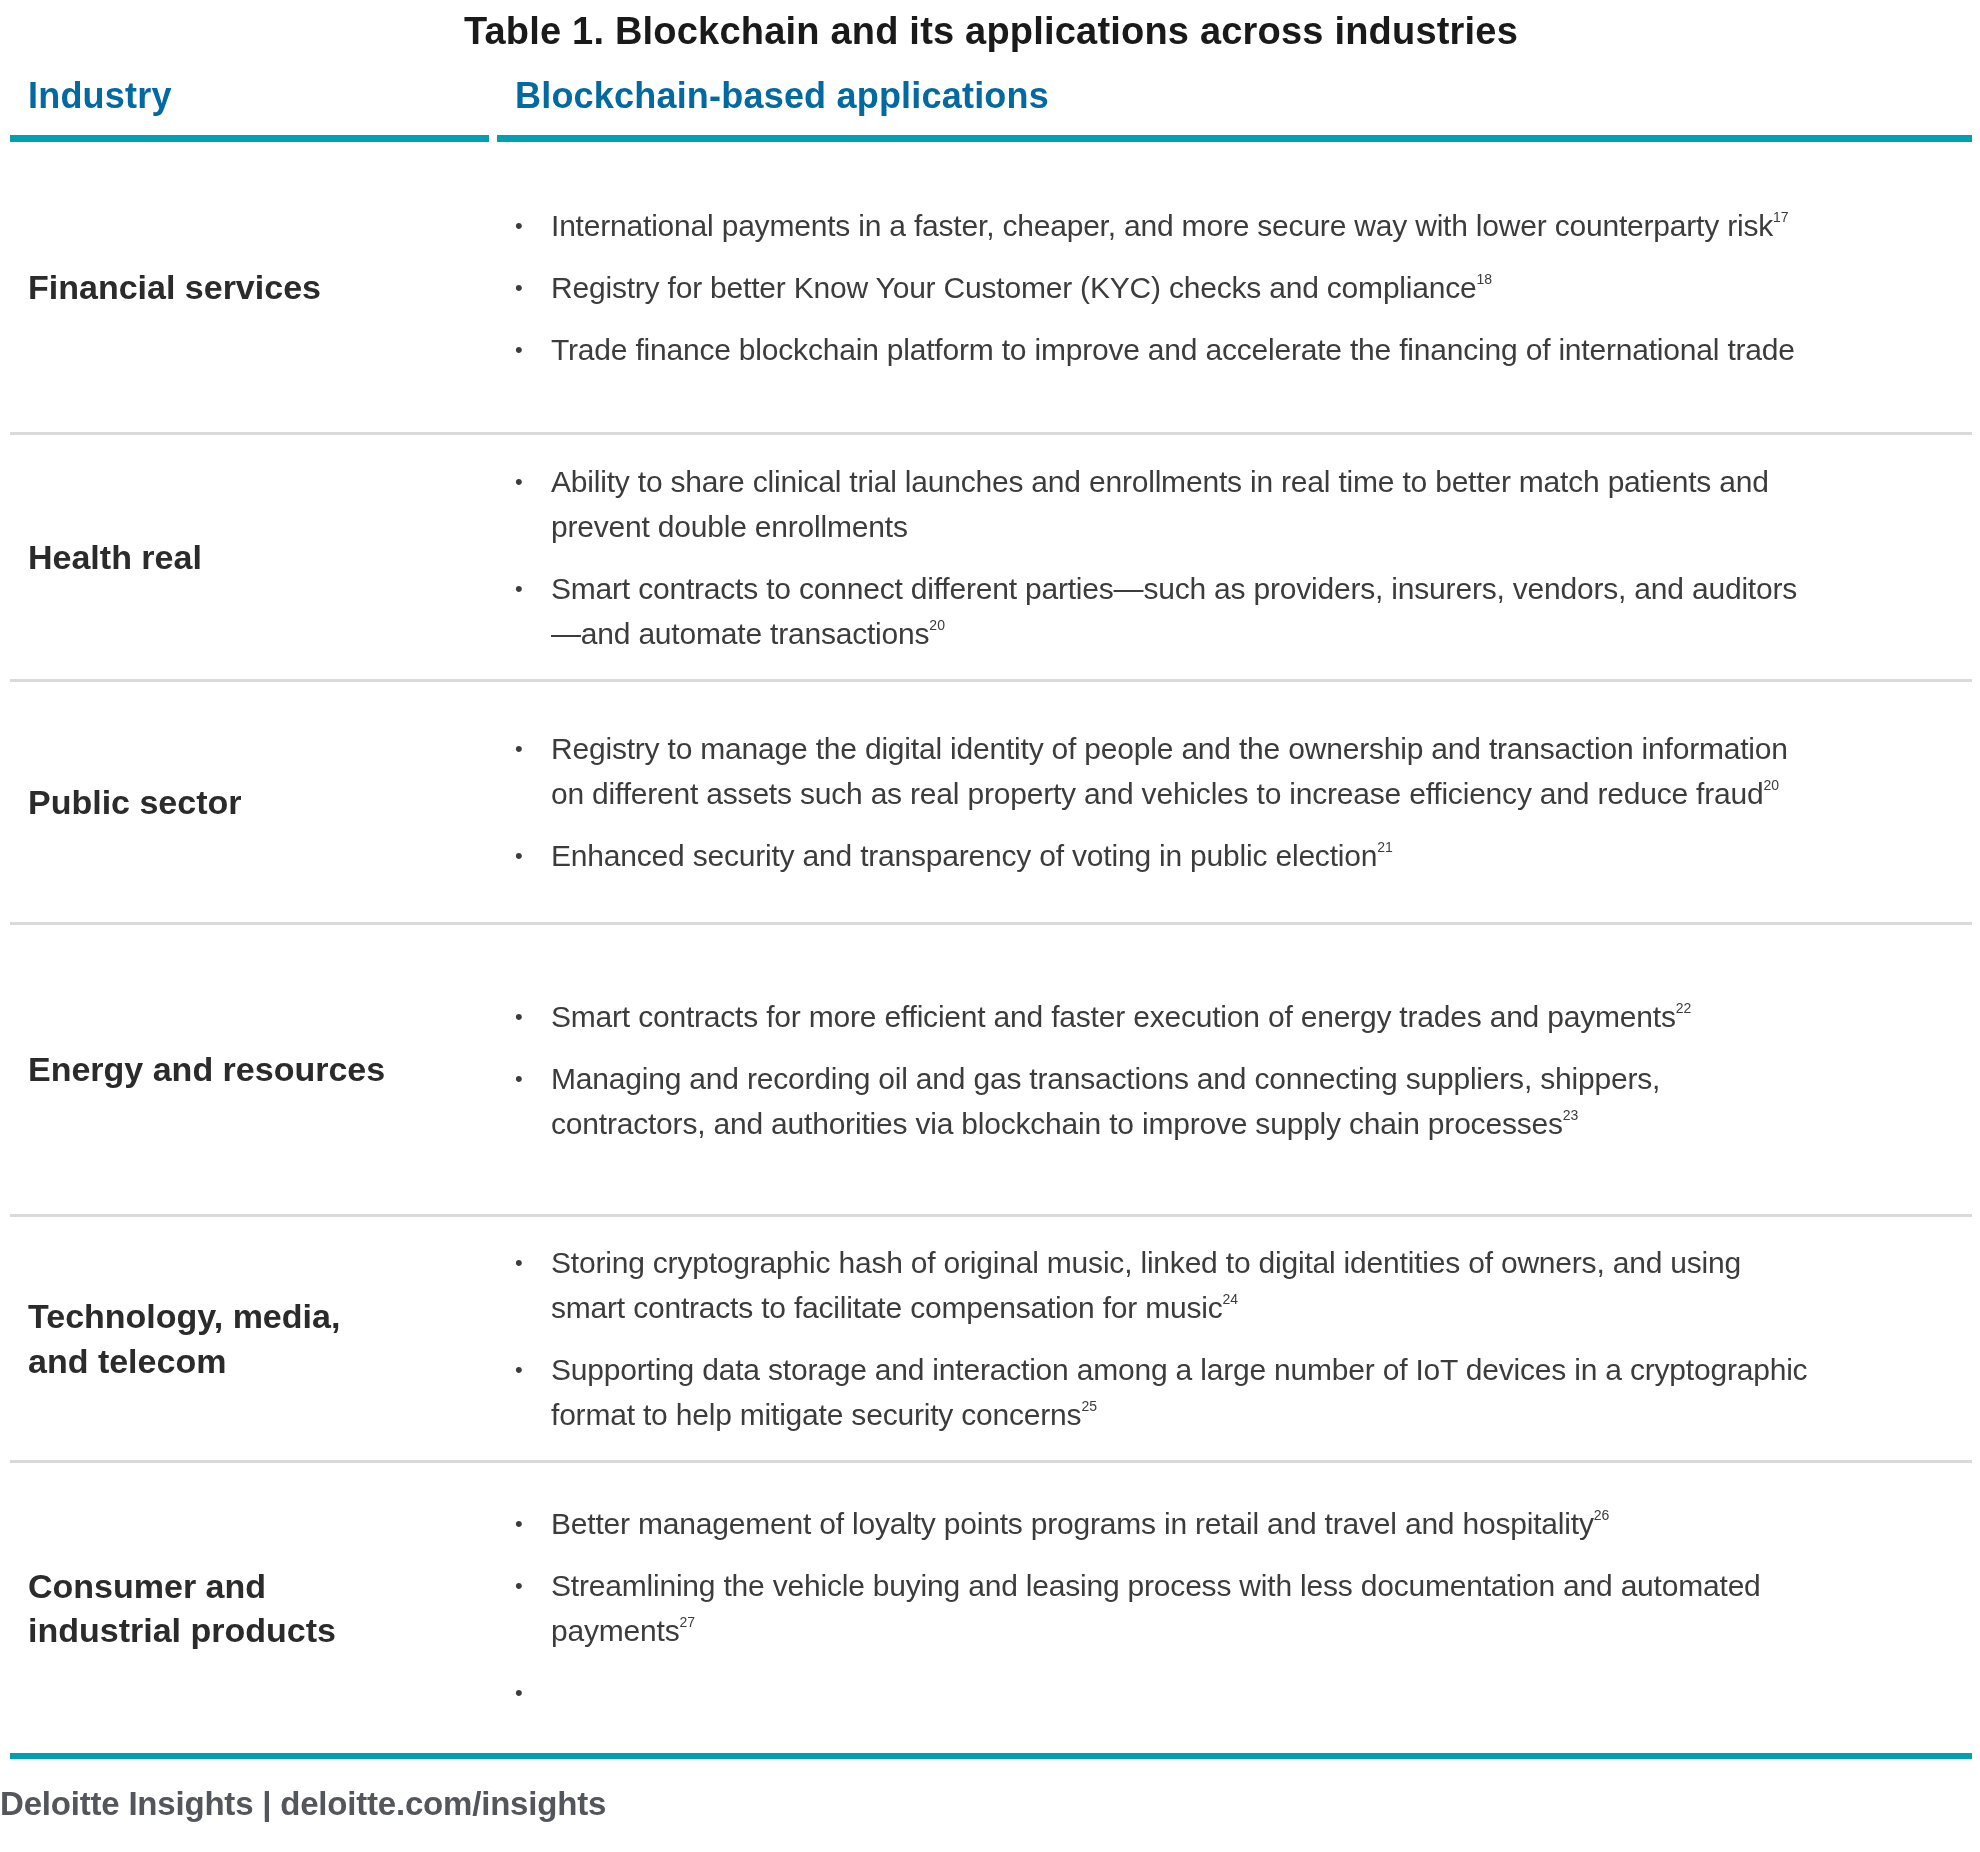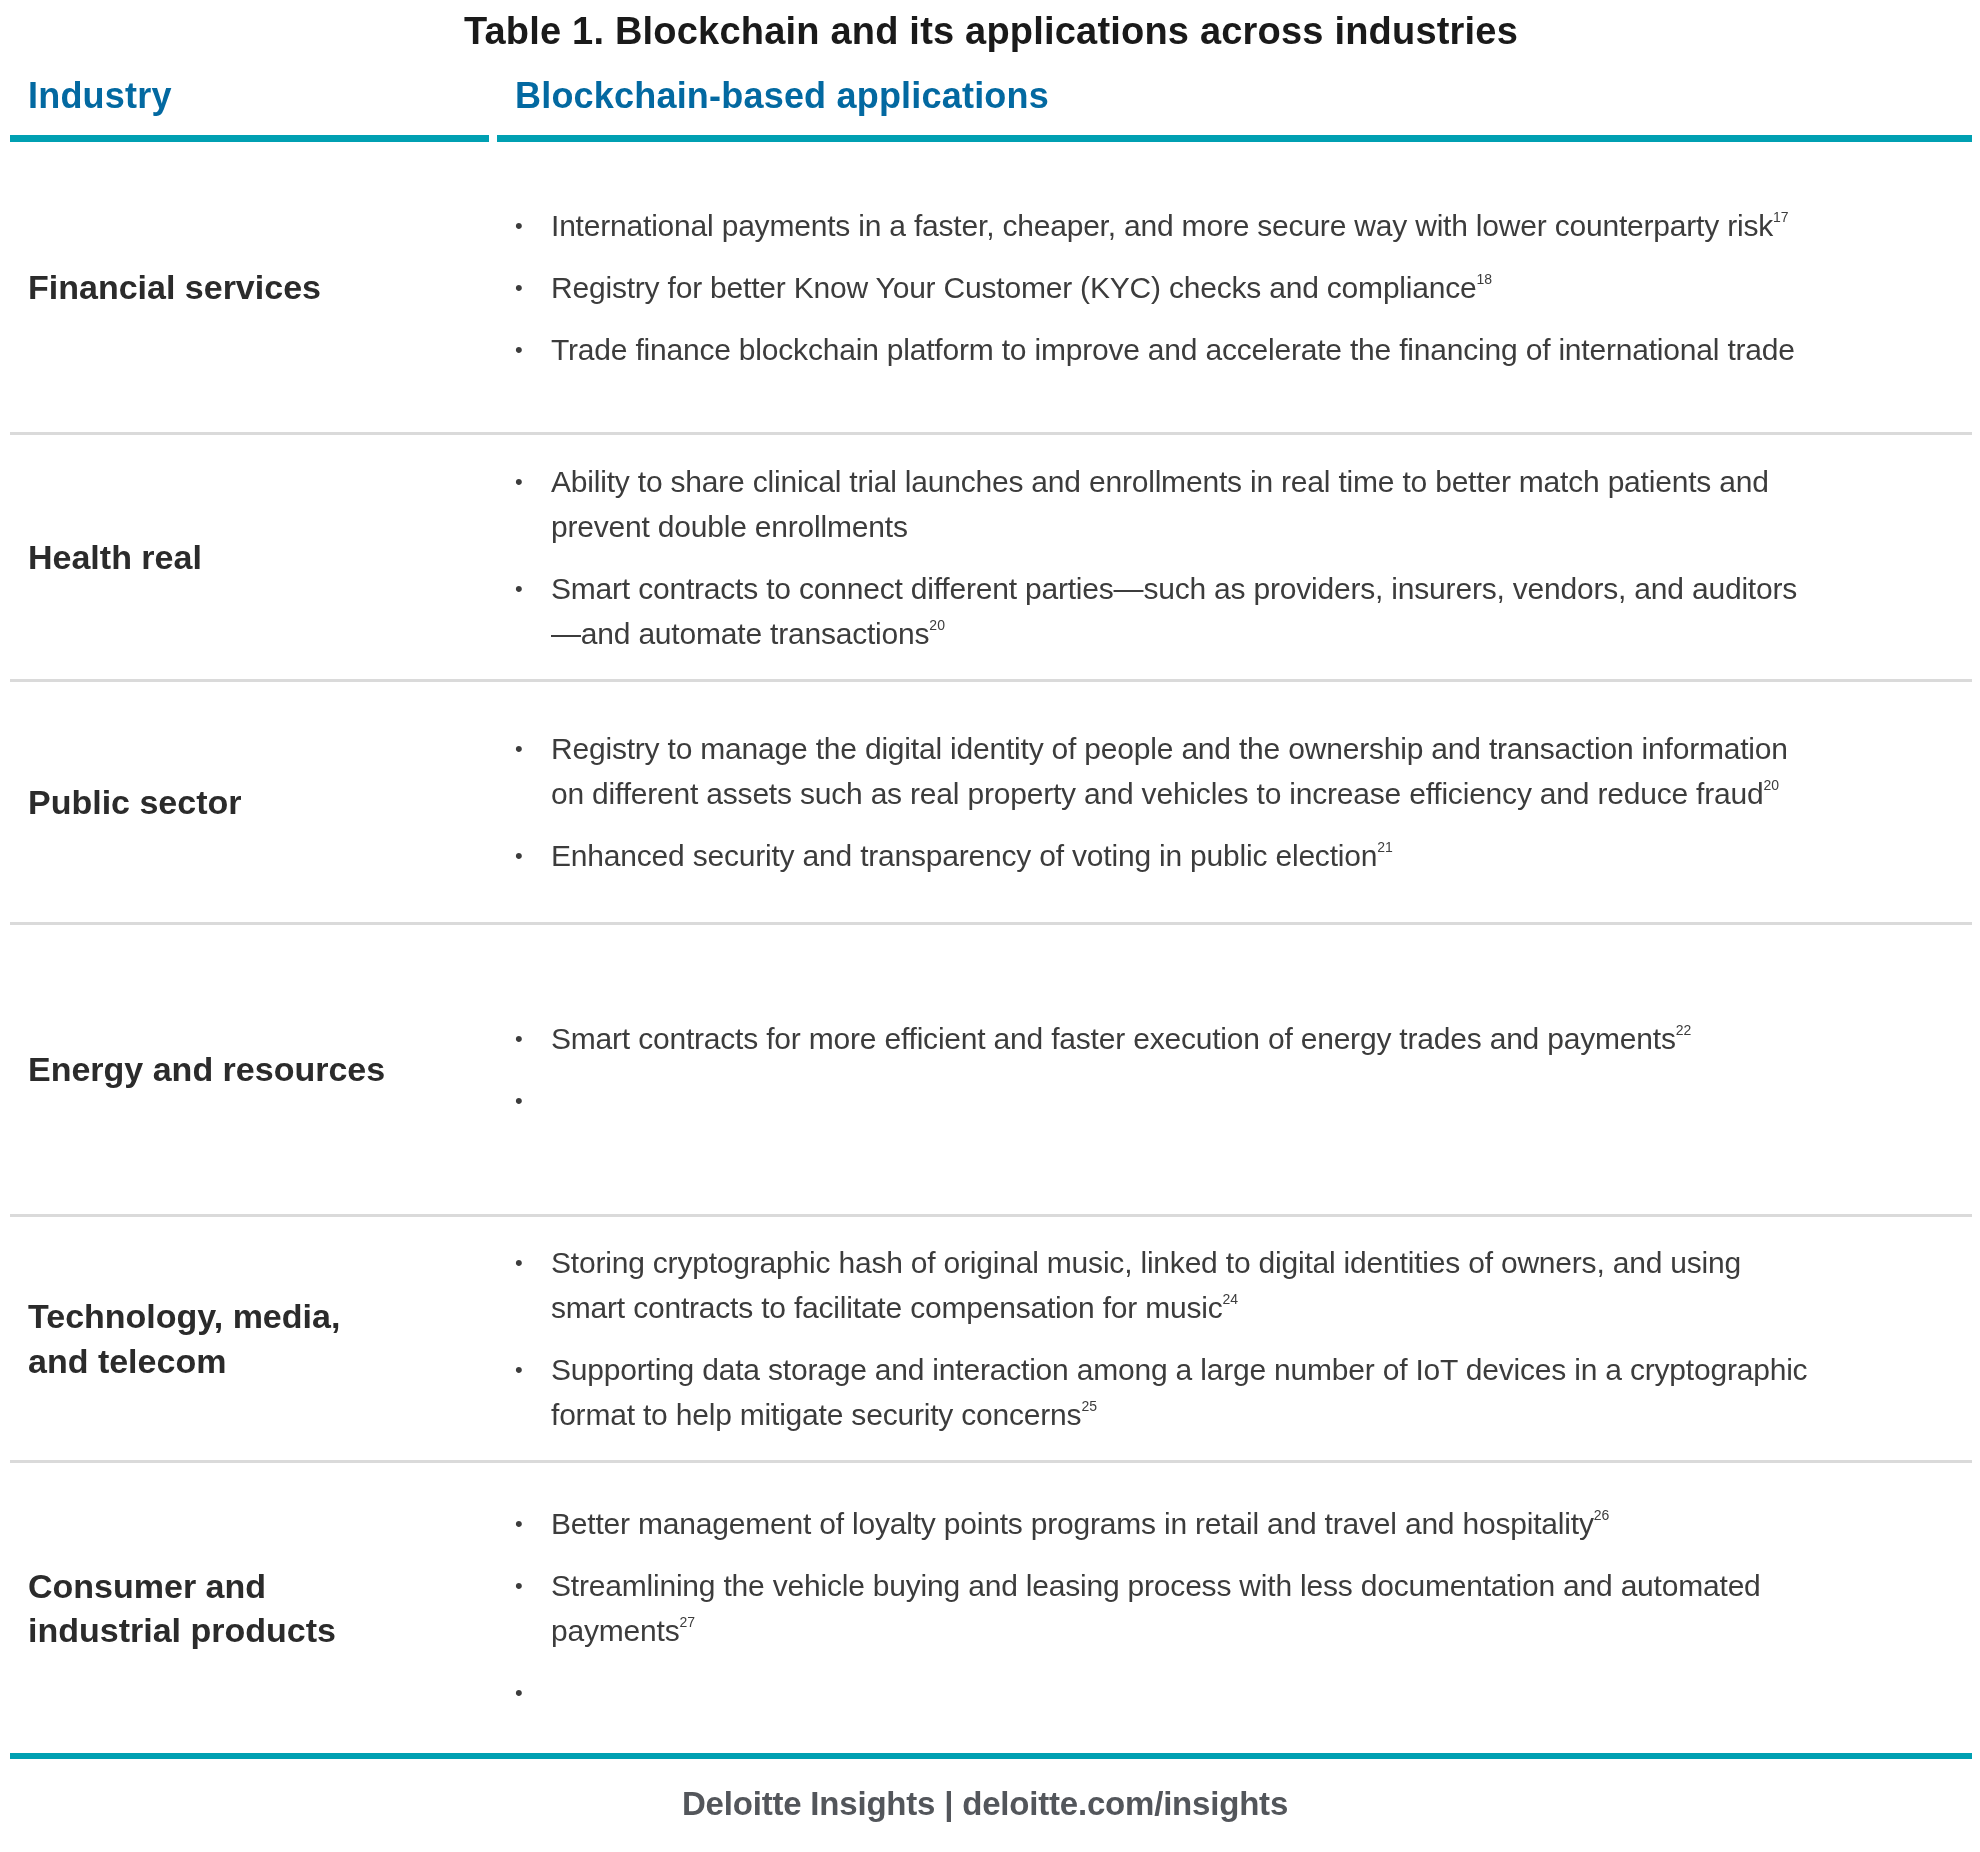--- a/index.html
+++ b/index.html
@@ -93,21 +93,21 @@
   .bt sup {
     font-size: 14px;
     line-height: 0;
     vertical-align: 14px;
     letter-spacing: 0;
     margin-top: 48px;
   }
 
   .footer {
     margin: 26px 10px 0 0;
-    text-align: center;
+    text-align: left;
     font-size: 33px;
     font-weight: bold;
     color: #53565B;
     letter-spacing: -0.2px;
   }
 </style>
 </head>
 <body>
 
 <div class="page">
@@ -169,20 +169,21 @@
 
     <div class="trow row-energy">
       <div class="td-industry">Energy and resources</div>
       <div class="td-bullets">
         <div class="bullet">
           <span class="bm">•</span>
           <div class="bt"><span>Smart contracts for more efficient and faster execution of energy trades and payments</span><sup>22</sup></div>
         </div>
         <div class="bullet">
           <span class="bm">•</span>
+          <div class="bt"><span>Managing and recording oil and gas transactions and connecting suppliers, shippers, contractors, and authorities via blockchain to improve supply chain processes</span><sup>23</sup></div>
         </div>
       </div>
     </div>
 
     <div class="trow row-tmt">
       <div class="td-industry">Technology, media,
 and telecom</div>
       <div class="td-bullets">
         <div class="bullet">
           <span class="bm">•</span>

